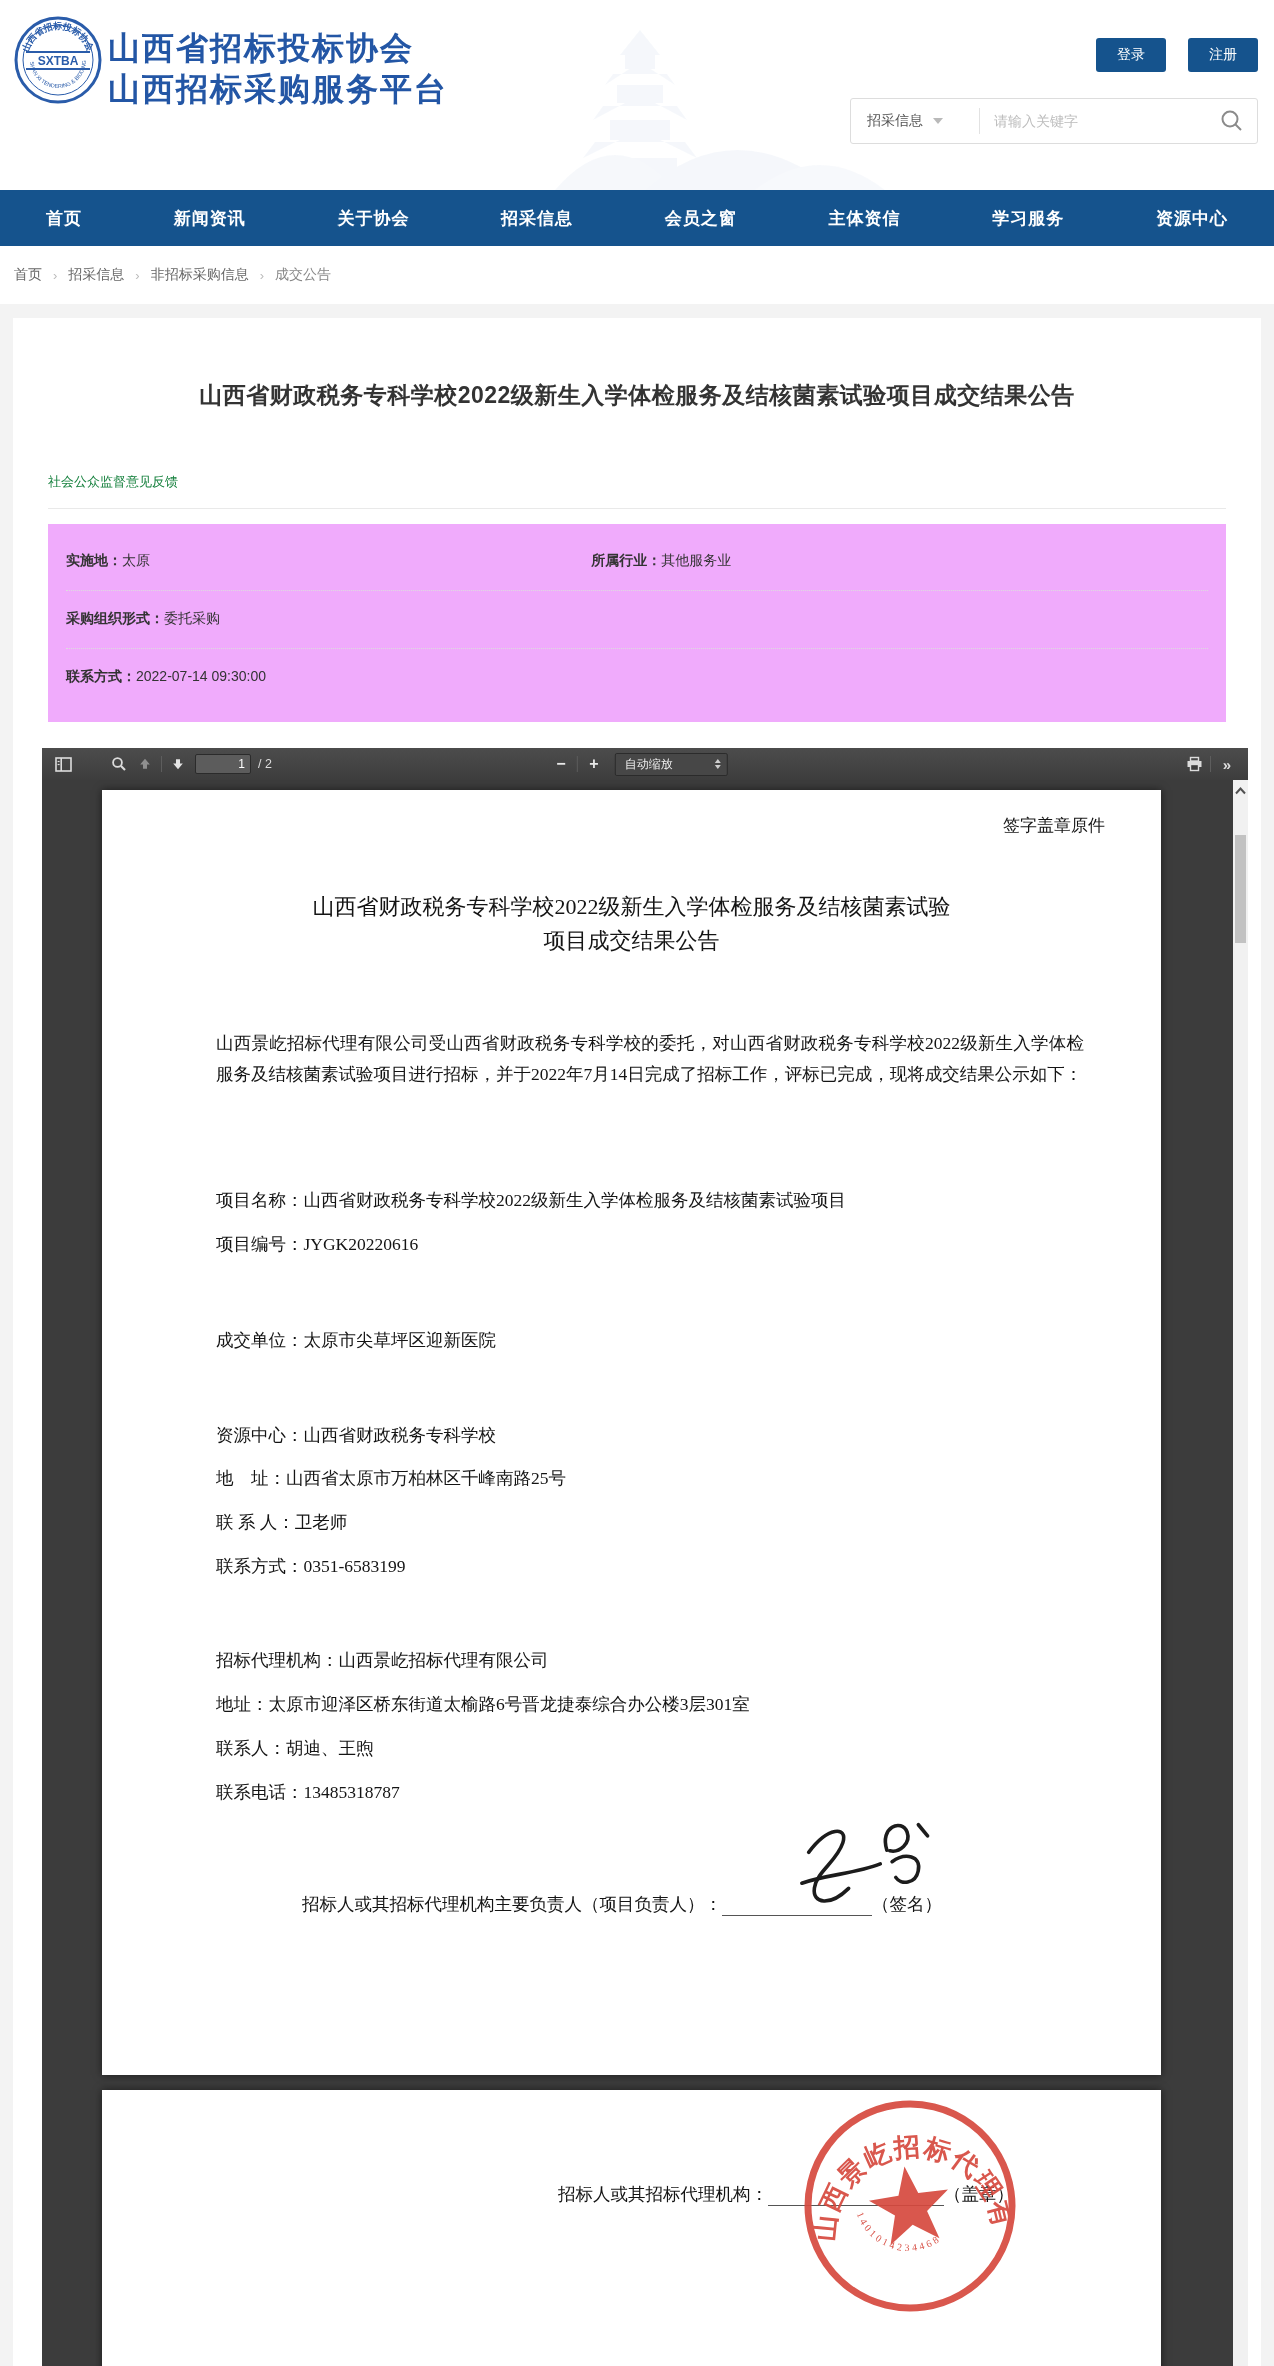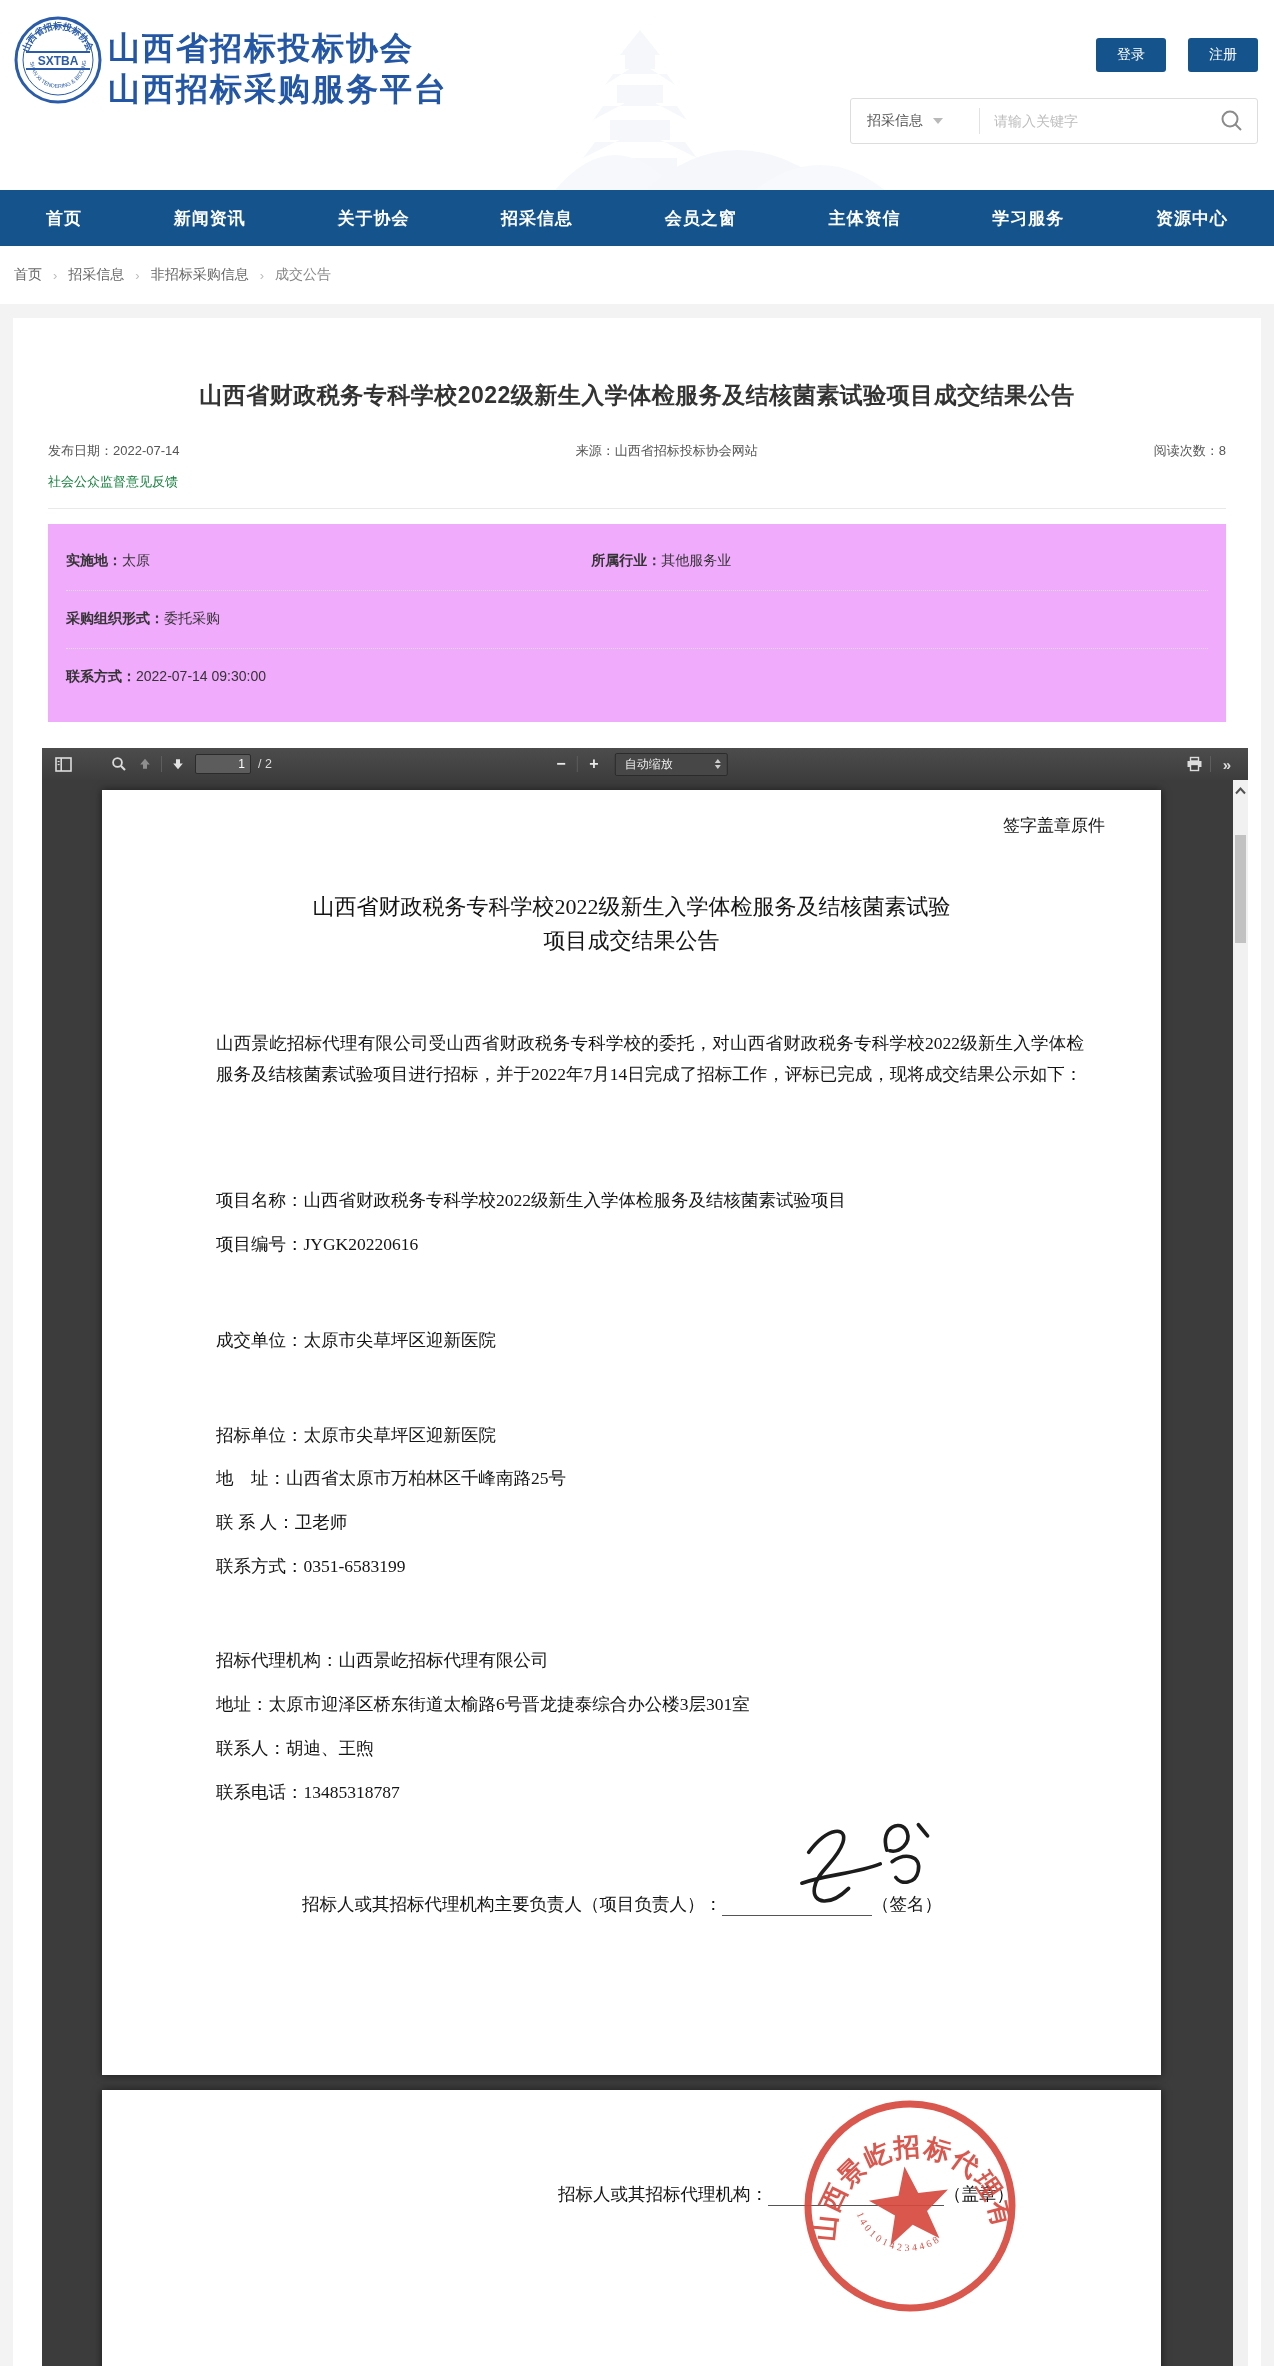--- a/index.html
+++ b/index.html
@@ -176,25 +176,20 @@
     <span class="sep">›</span>
     <span>招采信息</span>
     <span class="sep">›</span>
     <span>非招标采购信息</span>
     <span class="sep">›</span>
     <span class="cur">成交公告</span>
   </div>
 
   <div class="card">
     <div class="a-title">山西省财政税务专科学校2022级新生入学体检服务及结核菌素试验项目成交结果公告</div>
-    <div class="a-meta">
-      <span>发布日期：2022-07-14</span>
-      <span>来源：山西省招标投标协会网站</span>
-      <span>阅读次数：8</span>
-    </div>
     <div class="a-link">社会公众监督意见反馈</div>
     <div class="a-hr"></div>
 
     <div class="infobox">
       <div class="inforow" style="top:26px;">
         <b>实施地：</b><span>太原</span>
         <span class="info-col2">
           <b>所属行业：</b><span>其他服务业</span>
         </span>
       </div>
@@ -270,21 +265,21 @@
       <div class="vcontent">
 
         <div class="pg pg1">
           <div class="p1-note">签字盖章原件</div>
           <div class="p1-t1">山西省财政税务专科学校2022级新生入学体检服务及结核菌素试验</div>
           <div class="p1-t2">项目成交结果公告</div>
           <div class="p1-para">山西景屹招标代理有限公司受山西省财政税务专科学校的委托，对山西省财政税务专科学校2022级新生入学体检服务及结核菌素试验项目进行招标，并于2022年7月14日完成了招标工作，评标已完成，现将成交结果公示如下：</div>
           <div class="pline" style="top:398px;">项目名称：山西省财政税务专科学校2022级新生入学体检服务及结核菌素试验项目</div>
           <div class="pline" style="top:442px;">项目编号：JYGK20220616</div>
           <div class="pline" style="top:538px;">成交单位：太原市尖草坪区迎新医院</div>
-          <div class="pline" style="top:633px;">招标单位：太原市尖草坪区迎新医院</div>
+          <div class="pline" style="top:633px;">资源中心：山西省财政税务专科学校</div>
           <div class="pline" style="top:676px;">地　址：山西省太原市万柏林区千峰南路25号</div>
           <div class="pline" style="top:720px;">联 系 人：卫老师</div>
           <div class="pline" style="top:764px;">联系方式：0351-6583199</div>
           <div class="pline" style="top:858px;">招标代理机构：山西景屹招标代理有限公司</div>
           <div class="pline" style="top:902px;">地址：太原市迎泽区桥东街道太榆路6号晋龙捷泰综合办公楼3层301室</div>
           <div class="pline" style="top:946px;">联系人：胡迪、王煦</div>
           <div class="pline" style="top:990px;">联系电话：13485318787</div>
 
           <div class="sig-row">
             <span>招标人或其招标代理机构主要负责人（项目负责人）：</span><span class="uline" style="width:150px;"></span><span>（签名）</span>

